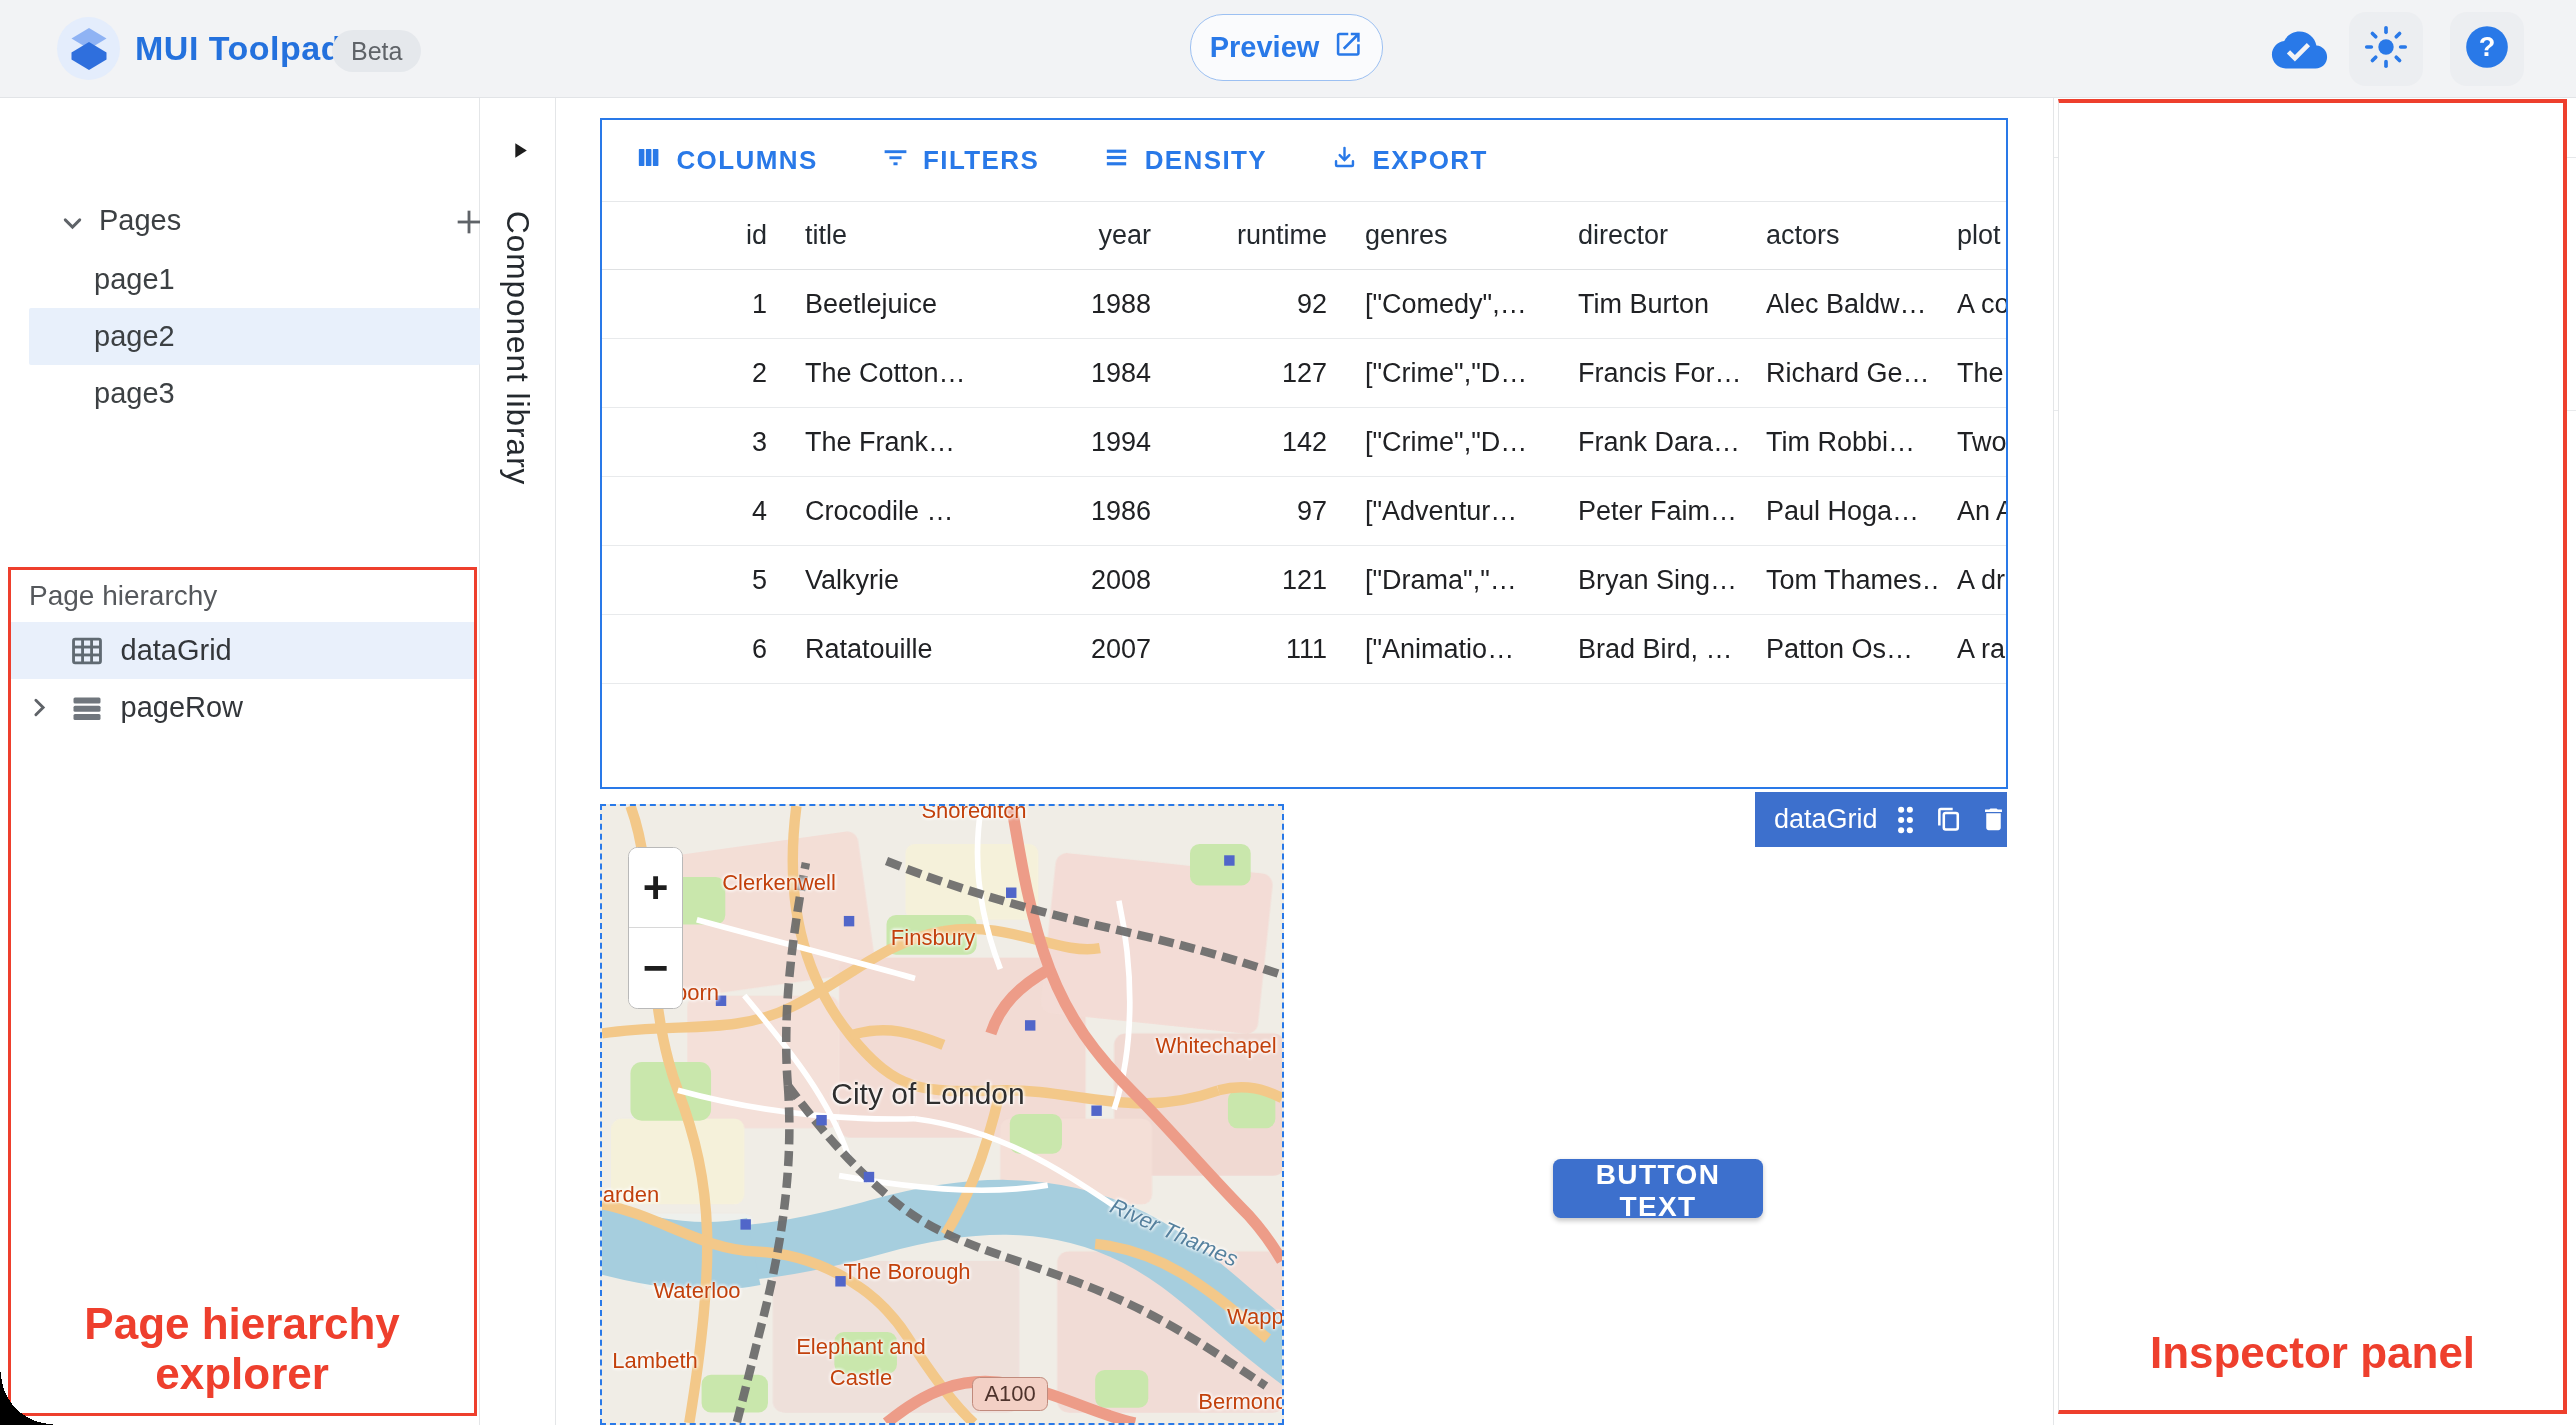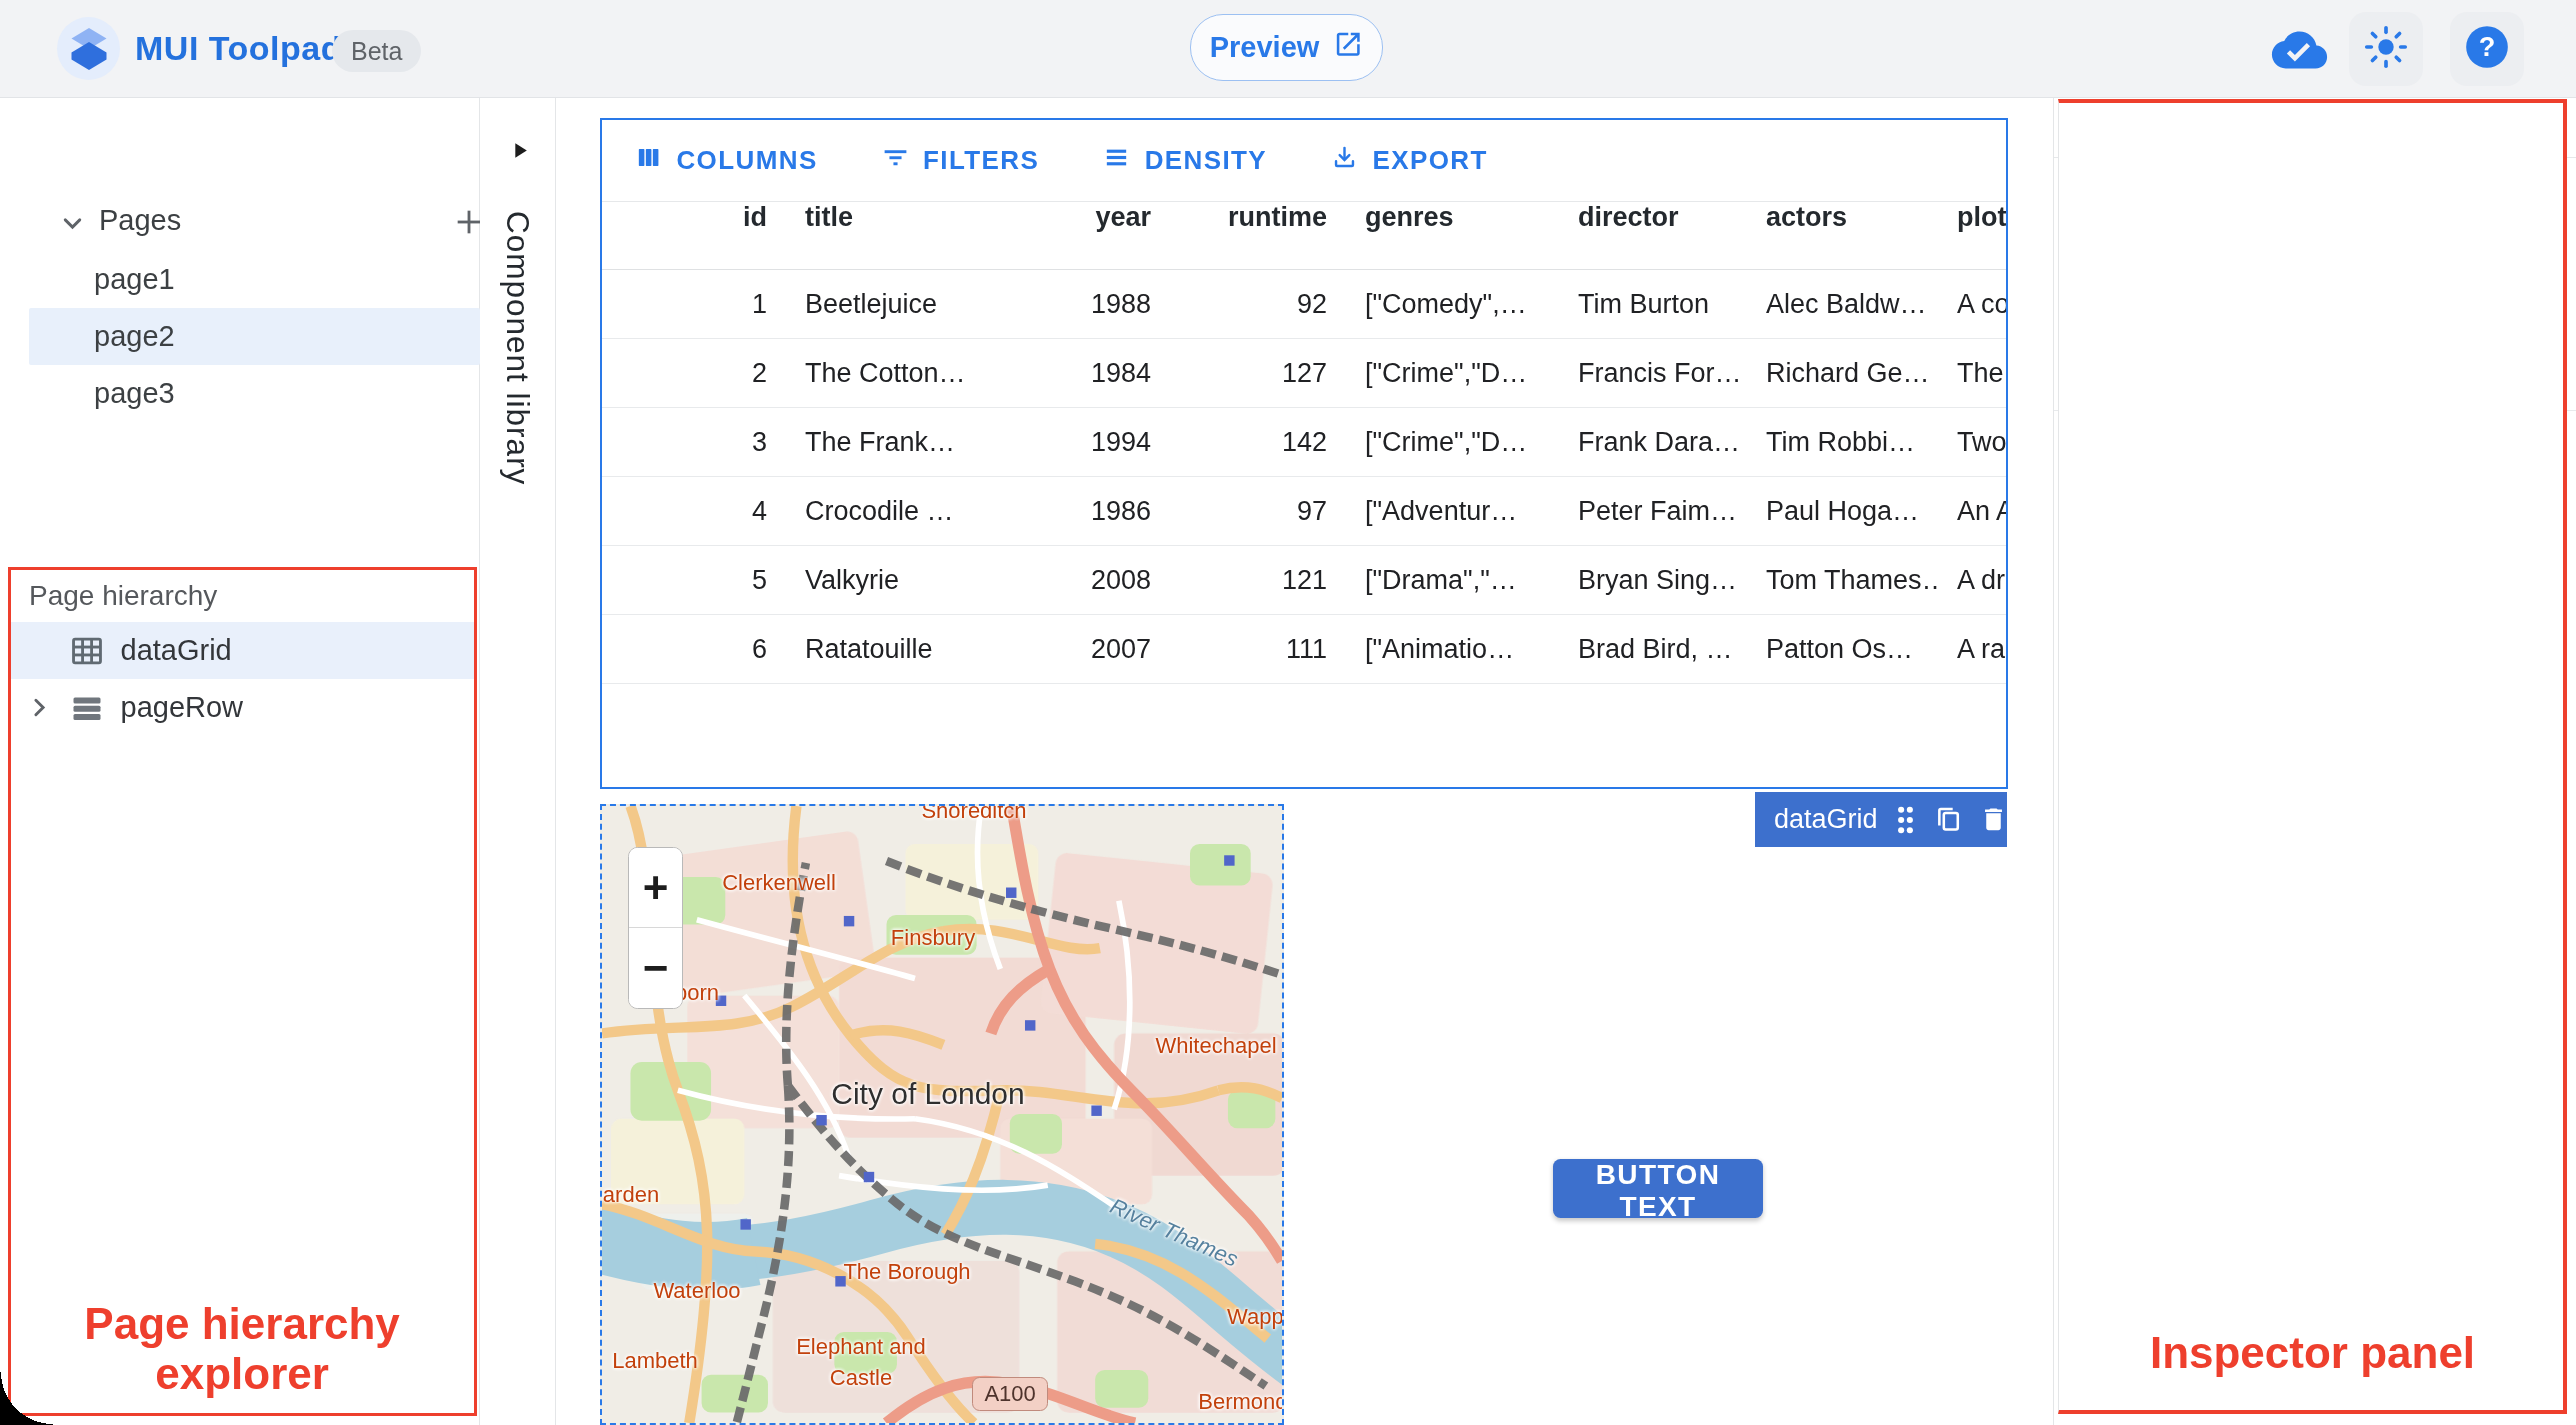--- a/index.html
+++ b/index.html
@@ -71,22 +71,22 @@
 
   
   .canvas { position:absolute; left:557px; top:98px; width:1496px; height:1327px; background:#fff; }
 
   
   .datagrid { position:absolute; left:600px; top:118px; width:1408px; height:671px;
     background:#fff; border:2.9px solid #2979e8; overflow:hidden; }
   .dg-toolbar { height:81px; display:flex; align-items:center; padding-left:32px; gap:63px; }
   .dg-tbtn { display:flex; align-items:center; gap:13.4px; color:#2979e8; font-size:26px;
     font-weight:600; letter-spacing:1.4px; cursor:pointer; }
-  .dg-header { height:69px; display:flex; border-top:1px solid #e6e8ea;
-    border-bottom:1px solid #dfe1e3; font-size:27px; font-weight:700; color:#24292e; }
+  .dg-header { height:69px; display:flex; align-items:center; border-top:1px solid #e6e8ea;
+    border-bottom:1px solid #dfe1e3; font-size:27px; font-weight:400; color:#24292e; }
   .dg-row { height:69px; display:flex; align-items:center; border-bottom:1px solid #e8eaec;
     font-size:27px; color:#202124; cursor:pointer; }
   .dg-cell { white-space:nowrap; overflow:hidden; flex:none; }
   .c0{width:184px; text-align:right; padding-right:19px;}
   .c1{width:200px; padding-left:19px;}
   .c2{width:184px; text-align:right; padding-right:19px;}
   .c3{width:176px; text-align:right; padding-right:19px;}
   .c4{width:213px; padding-left:19px;}
   .c5{width:188px; padding-left:19px;}
   .c6{width:191px; padding-left:19px;}

